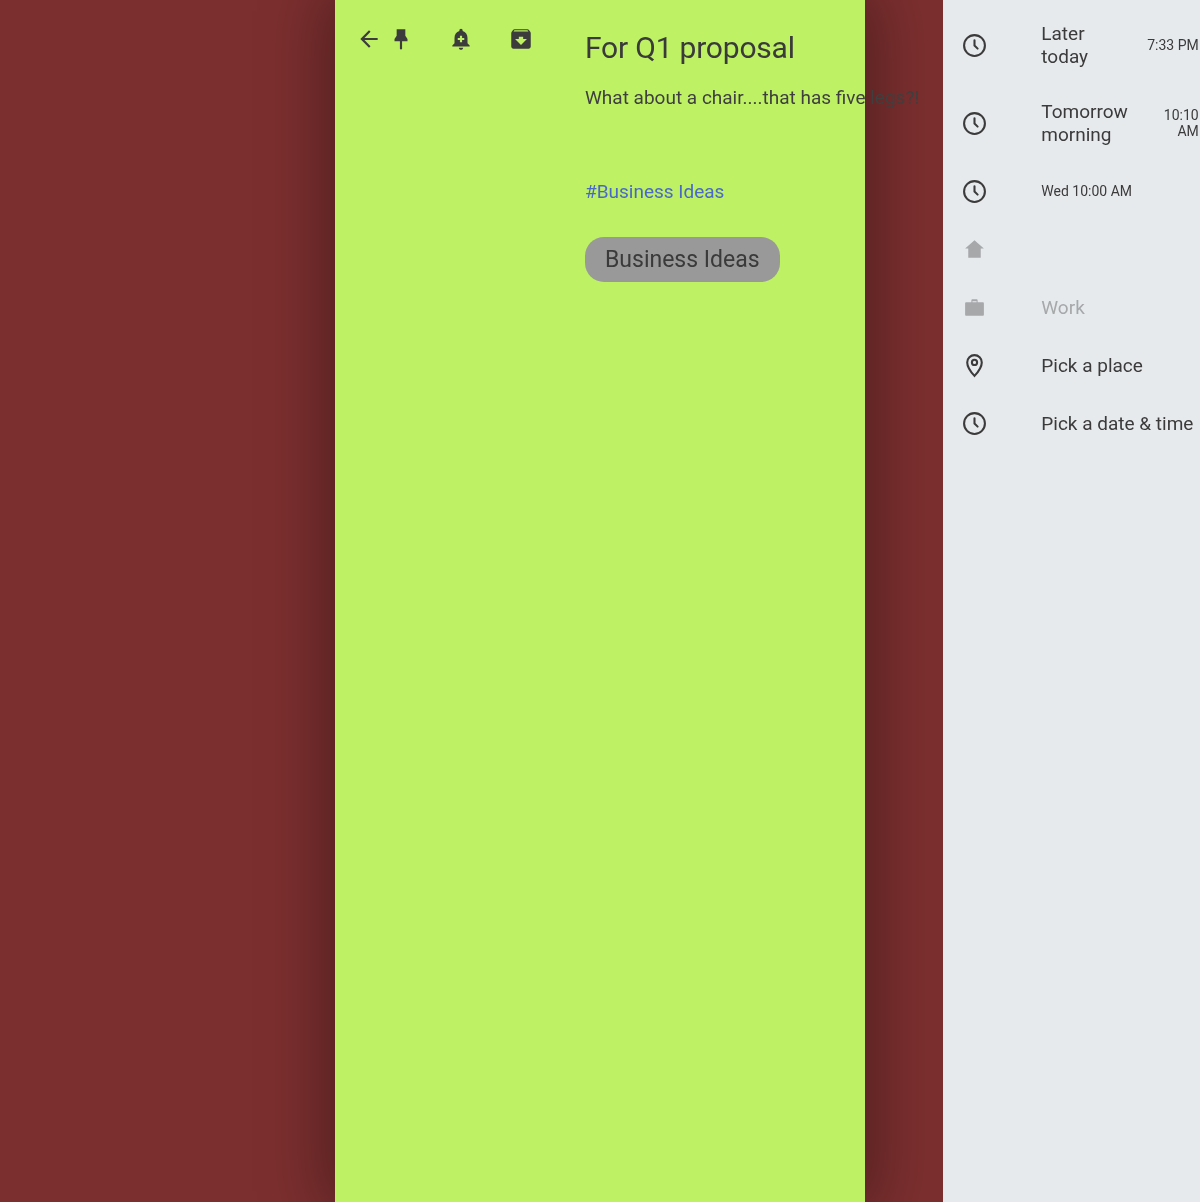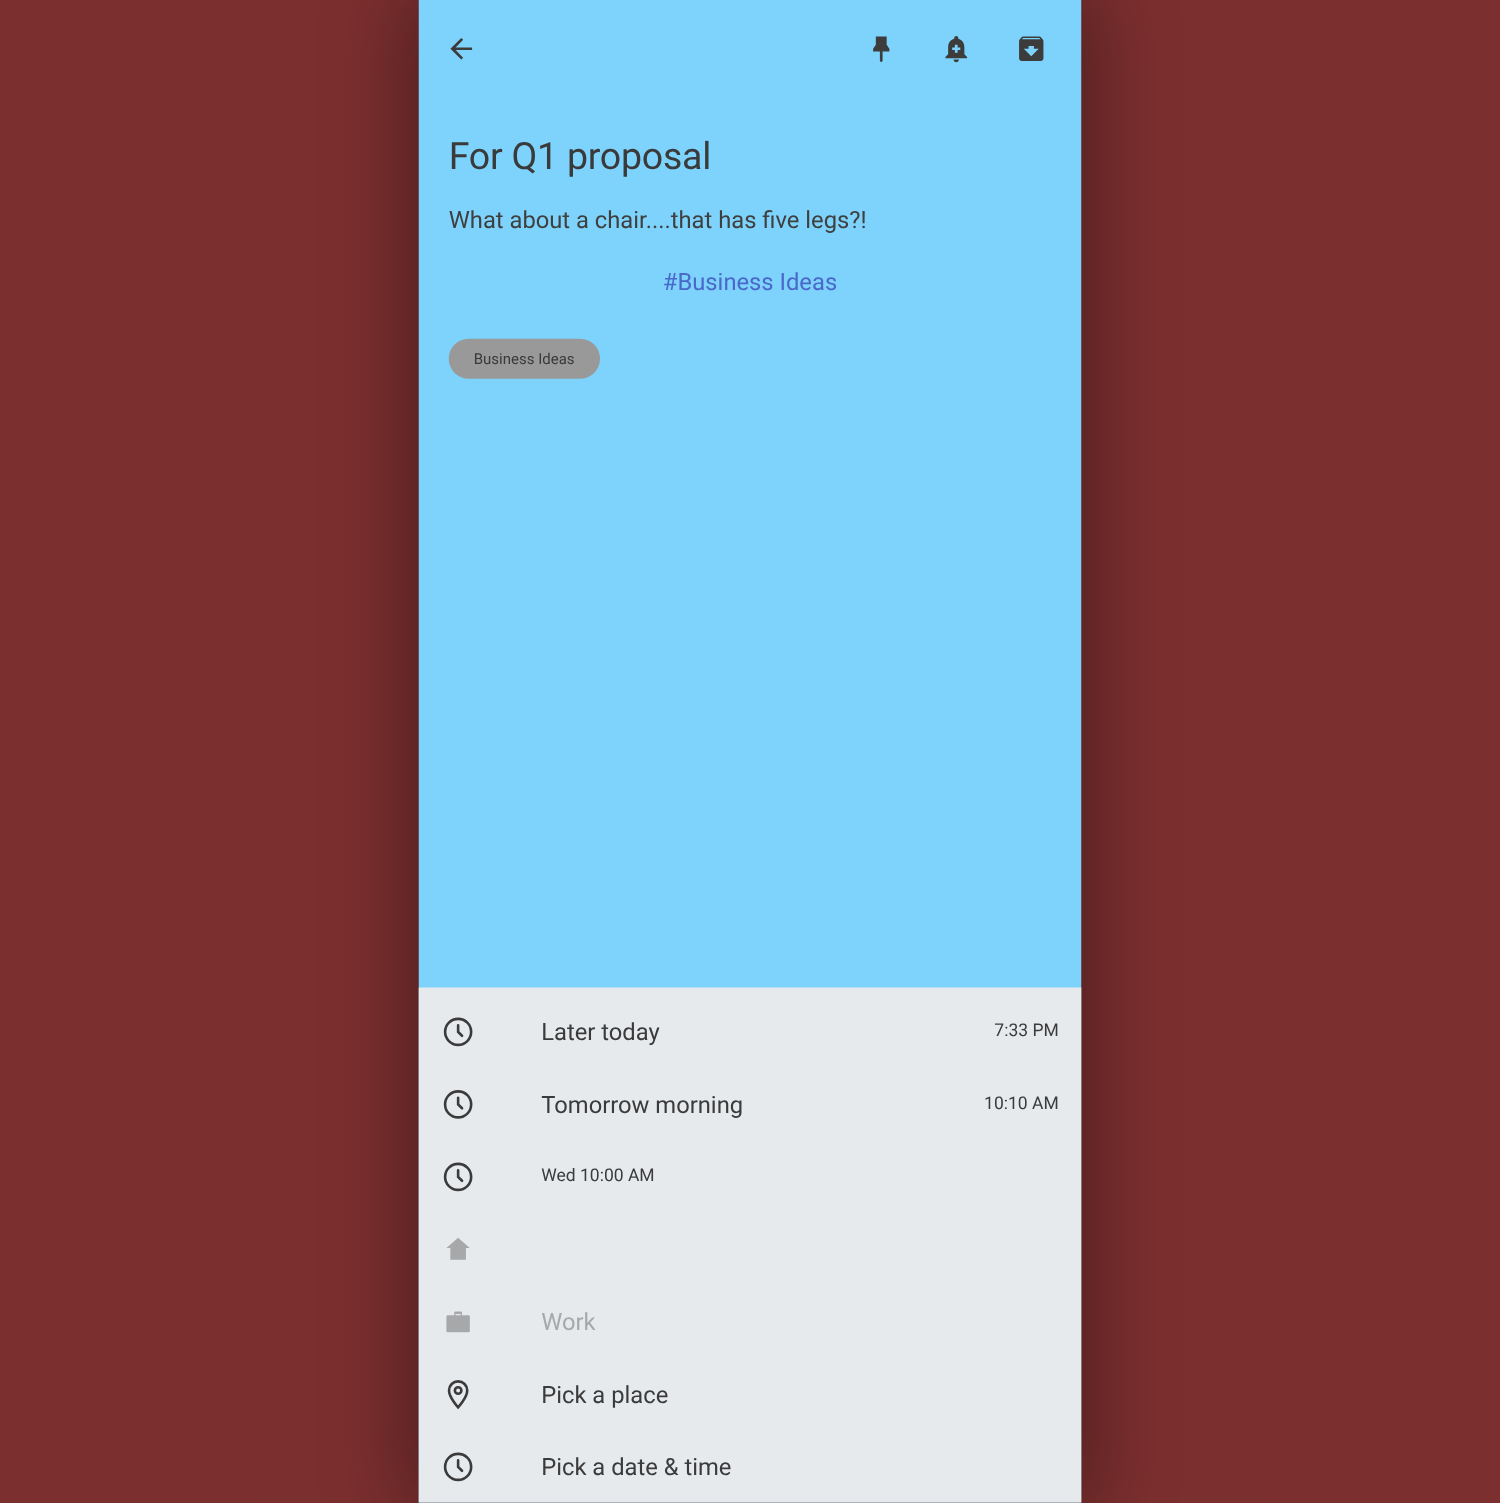--- a/index.html
+++ b/index.html
@@ -13,25 +13,25 @@
       background-color: #7c2f2f;
       font-family: 'Roboto', 'Helvetica Neue', Arial, sans-serif;
       display: flex;
       justify-content: center;
       align-items: flex-start;
       overflow: hidden;
     }
     .phone-frame {
       width: 530px;
       height: 1202px;
-      background-color: #7dd3fc;
+      background-color: #bef264;
       box-shadow: 0 0 60px 10px rgba(0,0,0,0.35);
       position: relative;
       display: flex;
-      flex-direction: column;
+      flex-direction: row;
     }
     .top-bar {
       height: 78px;
       display: flex;
       align-items: center;
       justify-content: space-between;
       padding: 0 18px;
     }
     .top-left {
       display: flex;
@@ -64,34 +64,33 @@
       font-size: 30px;
       font-weight: 400;
       color: #3a3a3a;
       margin-bottom: 20px;
       letter-spacing: -0.2px;
     }
     .note-body {
       font-size: 19px;
       color: #3f3f3f;
       line-height: 1.4;
-      margin-bottom: 24px;
+      margin-bottom: 68px;
     }
     .hashtag {
       font-size: 19px;
       color: #4a68c9;
       margin-bottom: 34px;
-      text-align: center;
     }
     .chip {
       display: inline-block;
       background-color: #999999;
       border-radius: 19px;
       padding: 9px 20px;
-      font-size: 12px;
+      font-size: 23px;
       color: #3a3a3a;
     }
     .spacer {
       flex: 1;
     }
     .bottom-sheet {
       background-color: #e7eaed;
       width: 100%;
       padding-top: 6px;
     }

